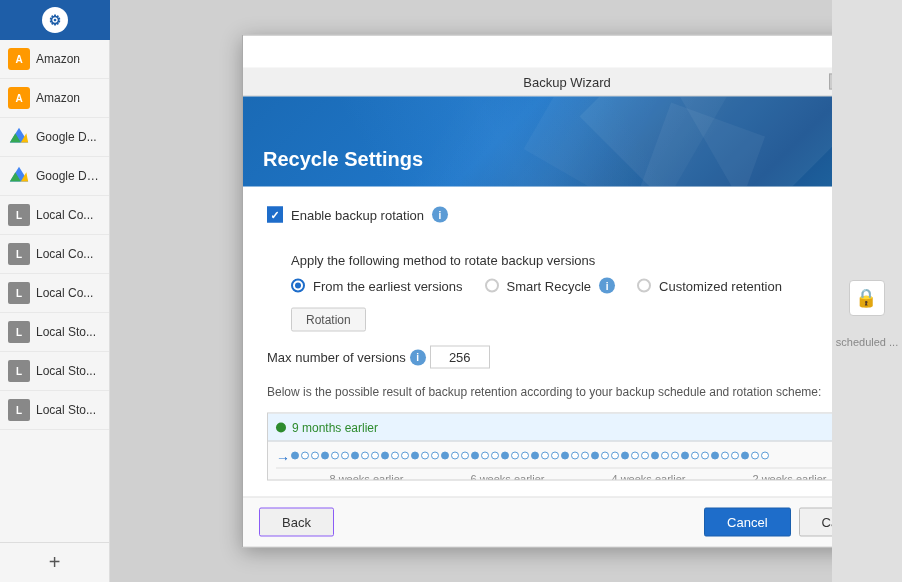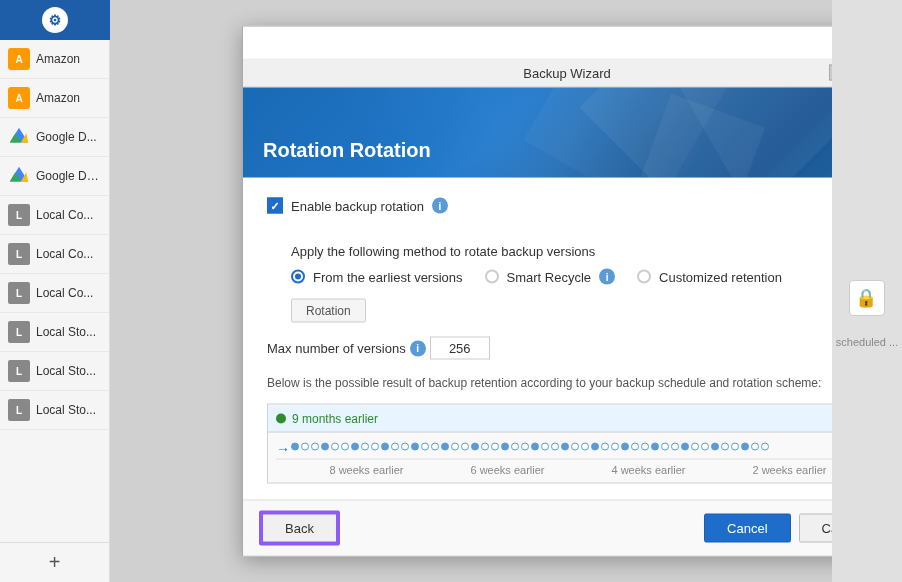--- a/index.html
+++ b/index.html
@@ -205,21 +205,21 @@
 
     .retention-desc {
       font-size: 12px; color: #555; line-height: 1.5; margin-bottom: 12px;
     }
 
     
     .timeline-container {
       border: 1px solid #d0d0d0;
       background: #f9f9f9;
       position: relative;
-      height: 80px;
+      height: 68px;
       overflow: hidden;
     }
     .timeline-header {
       background: #e8f4ff;
       padding: 4px 8px; display: flex; align-items: center; gap: 6px;
       border-bottom: 1px solid #d0d0d0;
     }
     .timeline-dot { width: 10px; height: 10px; border-radius: 50%; background: #2e8b2e; flex-shrink: 0; }
     .timeline-header-label { font-size: 12px; color: #2e8b2e; font-weight: 500; }
     .timeline-icon { margin-left: auto; color: #5b9bd5; font-size: 16px; cursor: pointer; }
@@ -251,21 +251,21 @@
       padding: 10px 16px;
       border-top: 1px solid #e0e0e0;
       display: flex; align-items: center; justify-content: space-between;
       background: #f9f9f9; flex-shrink: 0;
     }
     .footer-right { display: flex; gap: 8px; }
     .btn {
       padding: 6px 22px; font-size: 13px; cursor: pointer; border-radius: 2px;
     }
     .btn-back {
-      background: #f0f0f0; border: 4px solid #8b5cf6; color: #333;
+      background: #f0f0f0; border: 1px solid #8b5cf6; color: #333;
     }
     .btn-apply {
       background: #1e6dca; border: 1px solid #1a5fad; color: #fff; font-weight: 500;
     }
     .btn-cancel {
       background: #f0f0f0; border: 1px solid #bbb; color: #333;
     }
   </style>
 </head>
 <body>
@@ -367,21 +367,21 @@
       </div>
     </div>
 
     <div class="dialog-banner">
       <div class="banner-shapes">
         <div class="banner-shape" style="width:200px;height:200px;top:-80px;right:80px;transform:rotate(45deg);background:rgba(255,255,255,0.06);"></div>
         <div class="banner-shape" style="width:150px;height:150px;top:-50px;right:200px;transform:rotate(30deg);background:rgba(255,255,255,0.04);"></div>
         <div class="banner-shape" style="width:180px;height:180px;top:-60px;right:10px;transform:rotate(60deg);background:rgba(255,255,255,0.05);"></div>
         <div class="banner-shape" style="width:100px;height:100px;bottom:-30px;right:150px;transform:rotate(20deg);background:rgba(255,255,255,0.05);"></div>
       </div>
-      <div class="dialog-banner-title">Rotation Rotation</div>
+      <div class="dialog-banner-title">Recycle Settings</div>
     </div>
 
     <div class="dialog-content">
 
       
       <div class="enable-row">
         <div class="checkbox-custom"></div>
         <span class="enable-label">Enable backup rotation</span>
         <div class="info-icon">i</div>
       </div>

